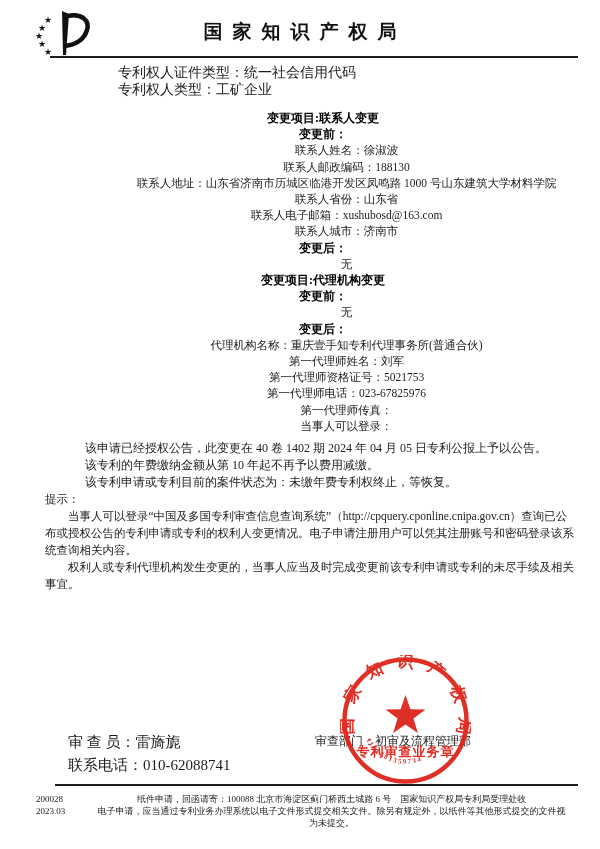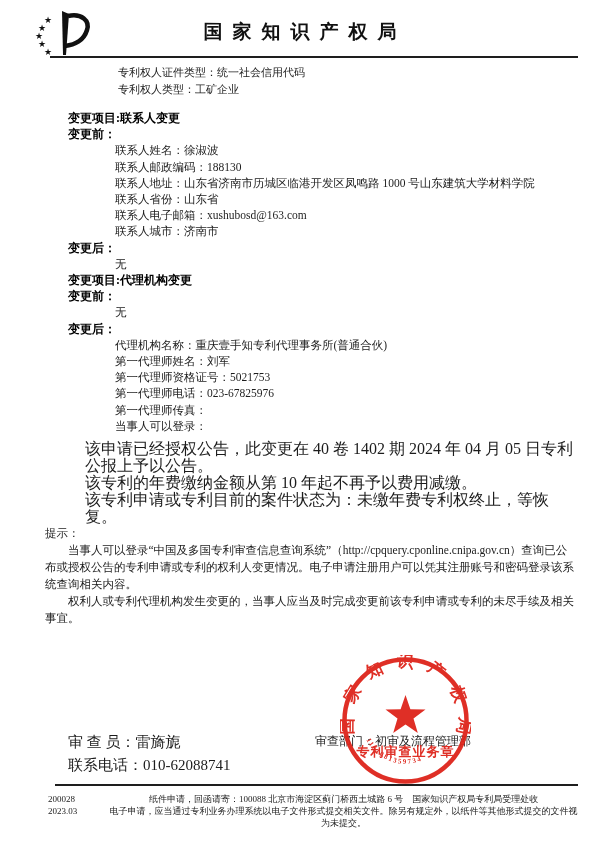--- a/index.html
+++ b/index.html
@@ -20,39 +20,39 @@
     text-align:center;
     padding-top:19px;
     font-size:19px;
     font-weight:bold;
     letter-spacing:10px;
     text-indent:10px;
     color:#111;
   }
   .rule-top { position:absolute; left:50px; top:56px; width:528px; height:2px; background:#1e1e1e; }
   
-  .patentee { margin:7px 0 0 118px; font-size:11px; line-height:17px; }
+  .patentee { margin:7px 0 0 118px; font-size:14px; line-height:17px; }
   
-  .section { margin:12px 22px 0 68px; font-size:11.5px; line-height:16.2px; }
+  .section { margin:12px 22px 0 68px; font-size:11.5px; line-height:16.2px;text-align:center; }
   .section .h { font-weight:bold; font-size:12px; color:#000; }
   .section .items { margin-left:47px; }
   .kv span { white-space:pre-wrap; }
   
-  .notes { margin:6px 22px 0 85px; font-size:16px; line-height:17px; }
+  .notes { margin:6px 22px 0 85px; font-size:12px; line-height:17px; }
   
   .tips { margin:0 22px 0 45px; font-size:11.5px; line-height:17px; }
   .tips p { text-indent:2em; }
   
   .signoff { position:absolute; top:731px; left:68px; font-size:15px; line-height:23px; }
   .department { position:absolute; top:733px; left:315px; font-size:12px; }
   
   .seal { position:absolute; top:655px; left:340px; opacity:0.93; }
   
   .rule-bottom { position:absolute; top:784px; left:55px; width:523px; height:2px; background:#1e1e1e; }
-  .footer { position:absolute; top:793px; left:48px; width:532px; display:flex; gap:15px; font-size:9px; line-height:12px; }
+  .footer { position:absolute; top:793px; left:36px; width:532px; display:flex; gap:15px; font-size:9px; line-height:12px; }
   .footer .codes { width:44px; flex:none; }
   .footer .ftext { flex:1;text-align:center; }
 </style>
 </head>
 <body>
 
 <div class="page">
 
   <div class="header">
     <svg class="logo" width="64" height="56" viewBox="0 0 64 56">

